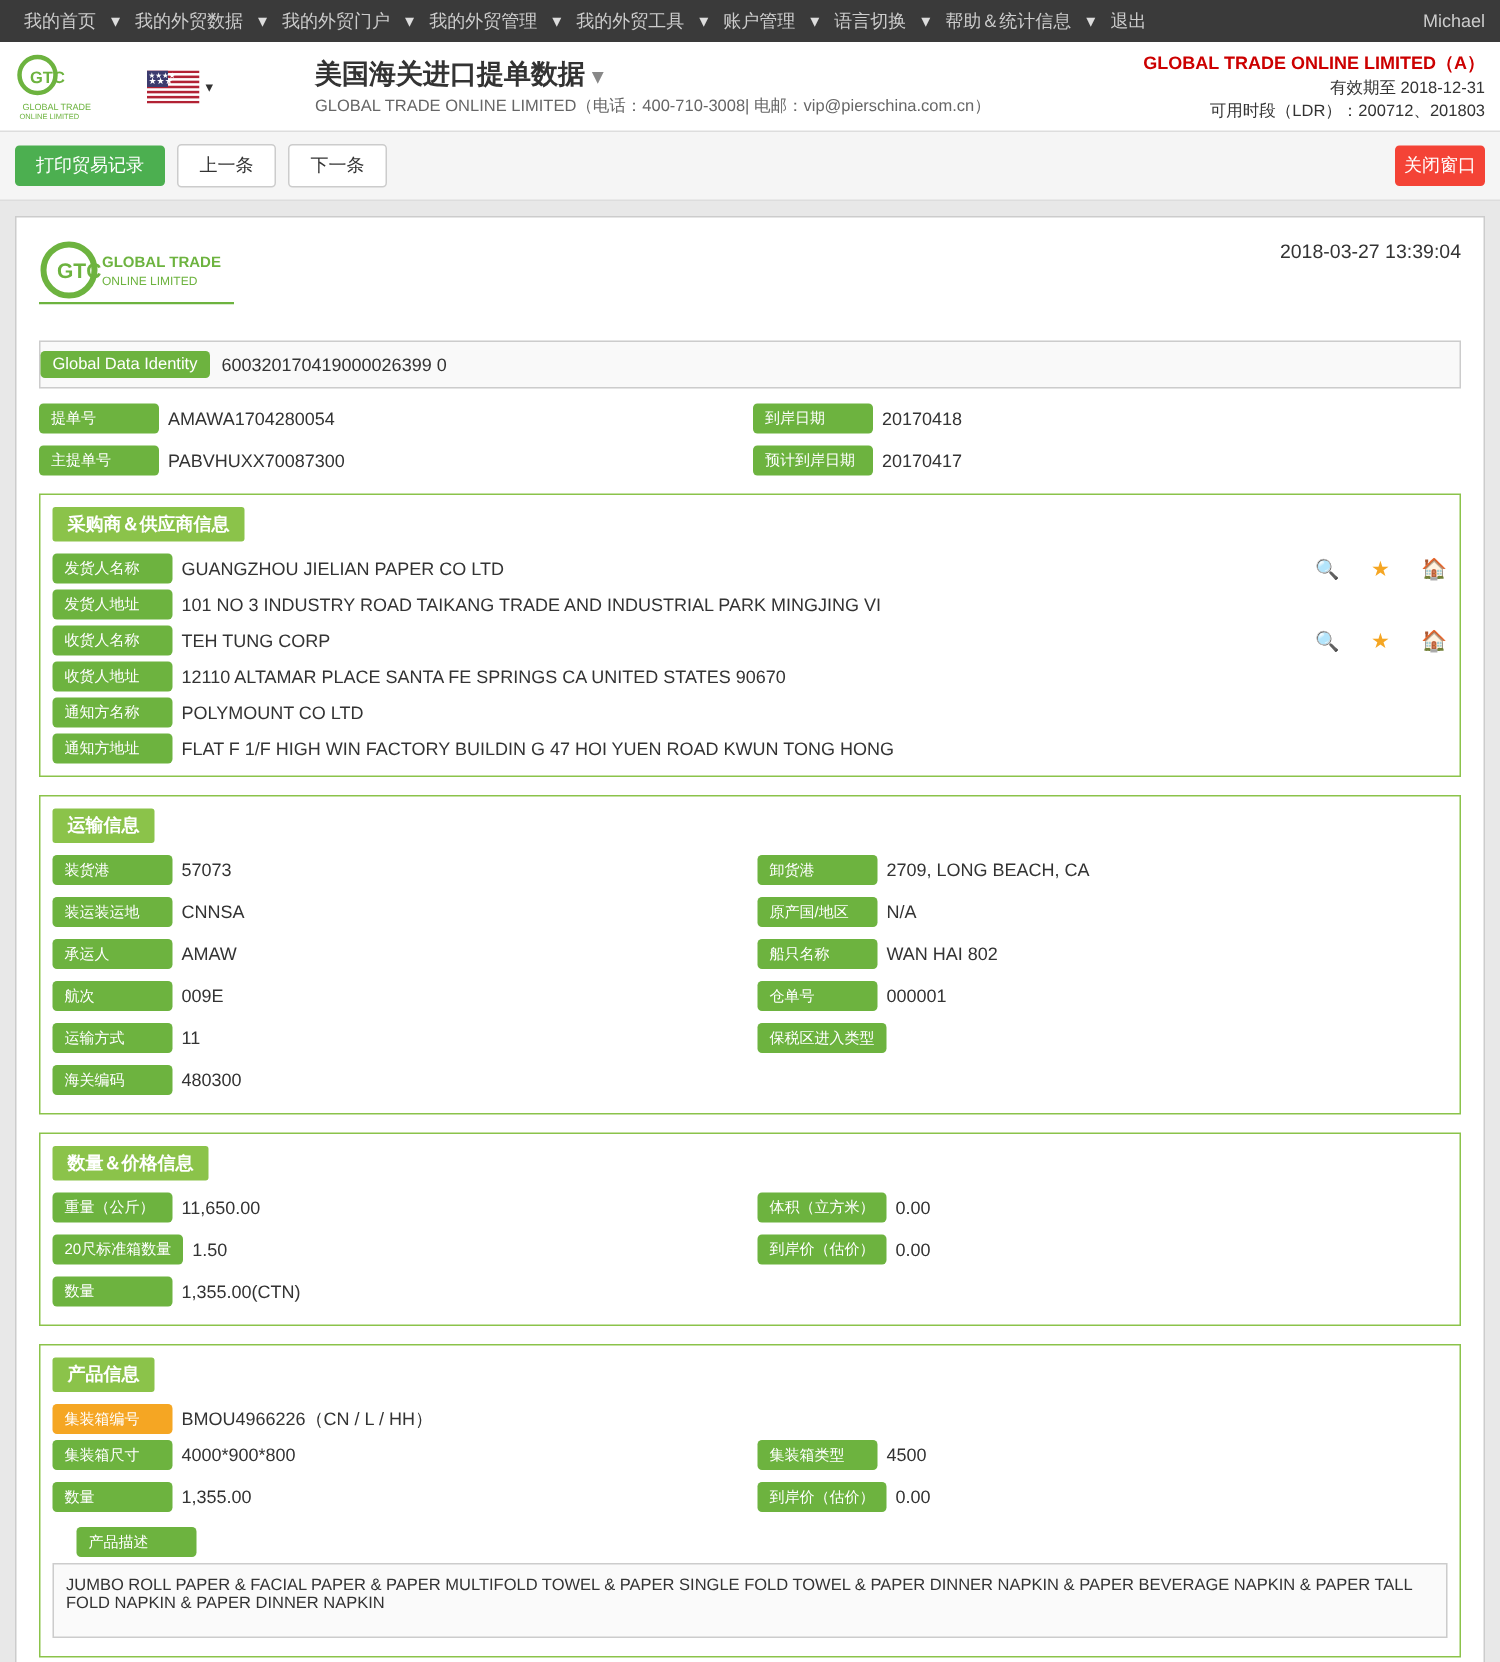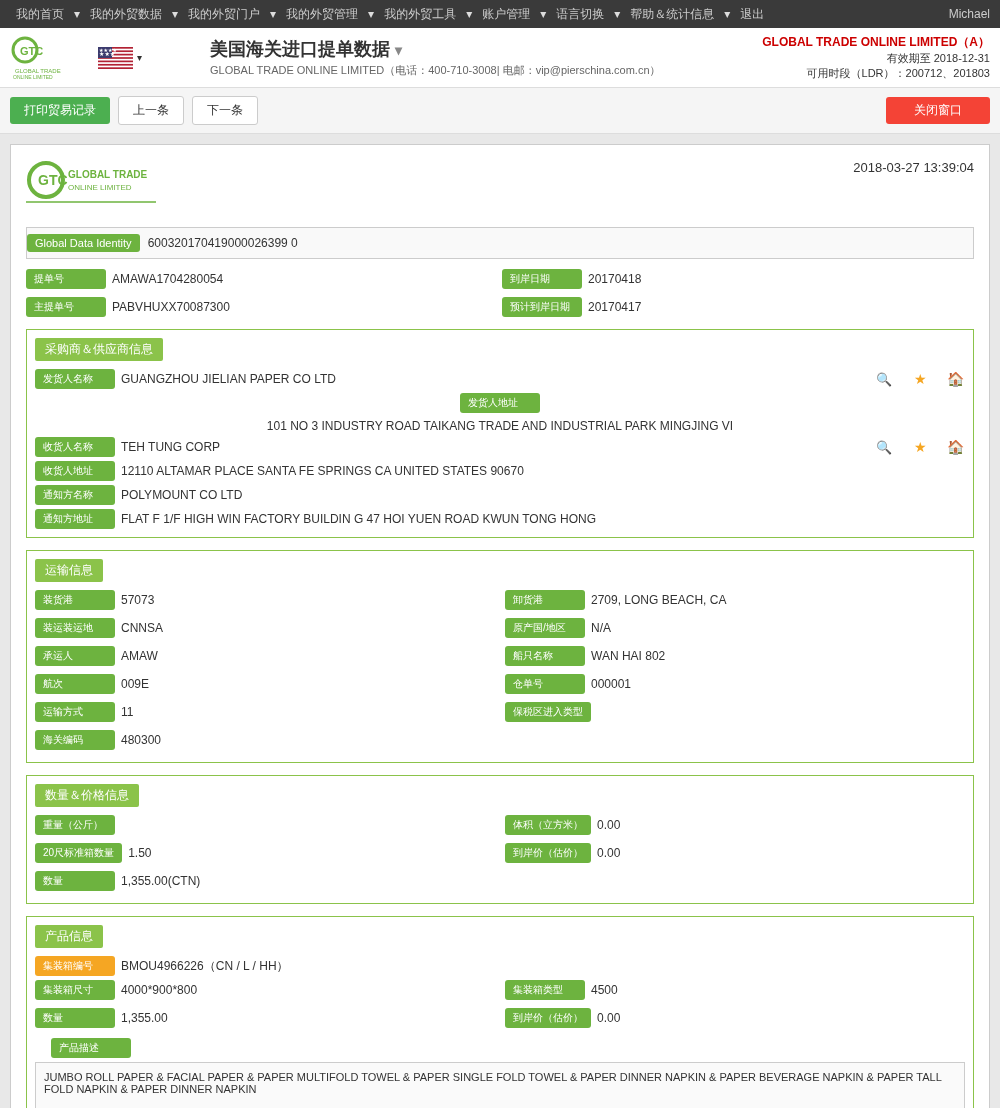--- a/index.html
+++ b/index.html
@@ -22,42 +22,42 @@
     .header-right { text-align: right; font-size: 11px; color: #333; }
     .header-right .company { color: #c00; font-weight: bold; font-size: 12px; }
     
     
     .flag-container { display: flex; align-items: center; gap: 4px; }
     
     
     .toolbar { background: #f5f5f5; padding: 8px 10px; display: flex; gap: 8px; align-items: center; border-bottom: 1px solid #ddd; }
     .btn-print { background: #4caf50; color: #fff; border: none; padding: 5px 14px; border-radius: 3px; cursor: pointer; font-size: 12px; }
     .btn-nav { background: #fff; color: #333; border: 1px solid #ccc; padding: 5px 14px; border-radius: 3px; cursor: pointer; font-size: 12px; }
-    .btn-close { background: #f44336; color: #fff; border: none; padding: 5px 28px; border-radius: 3px; cursor: pointer; font-size: 12px; margin-left: auto; }
+    .btn-close { background: #f44336; color: #fff; border: none; padding: 5px 6px; border-radius: 3px; cursor: pointer; font-size: 12px; margin-left: auto; }
     
     
     .main-content { background: #fff; margin: 10px; padding: 15px; border: 1px solid #ccc; }
     
     
     .doc-header { display: flex; justify-content: space-between; align-items: flex-start; margin-bottom: 15px; }
     .doc-date { font-size: 13px; color: #333; }
     
     
     .identity-row { display: flex; align-items: center; gap: 8px; margin-bottom: 10px; padding: 6px 0; border: 1px solid #ccc; background: #f9f9f9; }
     .identity-label { background: #6db33f; color: #fff; padding: 3px 8px; border-radius: 3px; font-size: 11px; white-space: nowrap; }
     .identity-value { font-size: 12px; color: #333; }
     .info-row { display: flex; align-items: center; gap: 6px; margin-bottom: 4px; }
     .field-label { background: #6db33f; color: #fff; padding: 3px 8px; border-radius: 3px; font-size: 10px; white-space: nowrap; min-width: 80px; }
     .field-label.orange { background: #f5a623; }
     .field-value { font-size: 12px; color: #333; flex: 1; }
     
     
     .section-wrapper { border: 1px solid #8bc34a; padding: 8px; margin-bottom: 12px; }
     .section-title-bar { display: flex; align-items: center; margin-bottom: 8px; }
-    .section-tag { background: #8bc34a; color: #fff; padding: 3px 10px; border-radius: 2px; font-size: 12px; font-weight: normal; }
+    .section-tag { background: #8bc34a; color: #fff; padding: 3px 10px; border-radius: 2px; font-size: 12px; font-weight: bold; }
     
     
     .icon-star { color: #f5a623; font-size: 14px; }
     .icon-home { color: #6db33f; font-size: 14px; }
     .icon-search { color: #888; font-size: 13px; cursor: pointer; }
     
     .value-with-icons { display: flex; align-items: center; gap: 21px; flex: 1; }
     
     
     .product-desc-box { border: 1px solid #ccc; padding: 8px; margin: 4px 0; font-size: 11px; color: #333; background: #fafafa; min-height: 50px; }
@@ -186,21 +186,21 @@
     <div class="info-row" style="margin-bottom:4px;">
       <span class="field-label">发货人名称</span>
       <div class="value-with-icons">
         <span class="field-value">GUANGZHOU JIELIAN PAPER CO LTD</span>
         <span class="icon-search">🔍</span>
         <span class="icon-star">★</span>
         <span class="icon-home">🏠</span>
       </div>
     </div>
 
-    <div class="info-row" style="margin-bottom:4px;flex-direction:column;">
+    <div class="info-row" style="margin-bottom:4px;">
       <span class="field-label">发货人地址</span>
       <span class="field-value">101 NO 3 INDUSTRY ROAD TAIKANG TRADE AND INDUSTRIAL PARK MINGJING VI</span>
     </div>
 
     <div class="info-row" style="margin-bottom:4px;">
       <span class="field-label">收货人名称</span>
       <div class="value-with-icons">
         <span class="field-value">TEH TUNG CORP</span>
         <span class="icon-search">🔍</span>
         <span class="icon-star">★</span>
@@ -276,20 +276,21 @@
     </div>
   </div>
 
   <div class="section-wrapper">
     <div class="section-title-bar">
       <span class="section-tag">数量＆价格信息</span>
     </div>
     <div style="display:grid; grid-template-columns:1fr 1fr; gap:4px 10px;">
       <div class="info-row">
         <span class="field-label">重量（公斤）</span>
+        <span class="field-value">11,650.00</span>
       </div>
       <div class="info-row">
         <span class="field-label">体积（立方米）</span>
         <span class="field-value">0.00</span>
       </div>
       <div class="info-row">
         <span class="field-label">20尺标准箱数量</span>
         <span class="field-value">1.50</span>
       </div>
       <div class="info-row">

